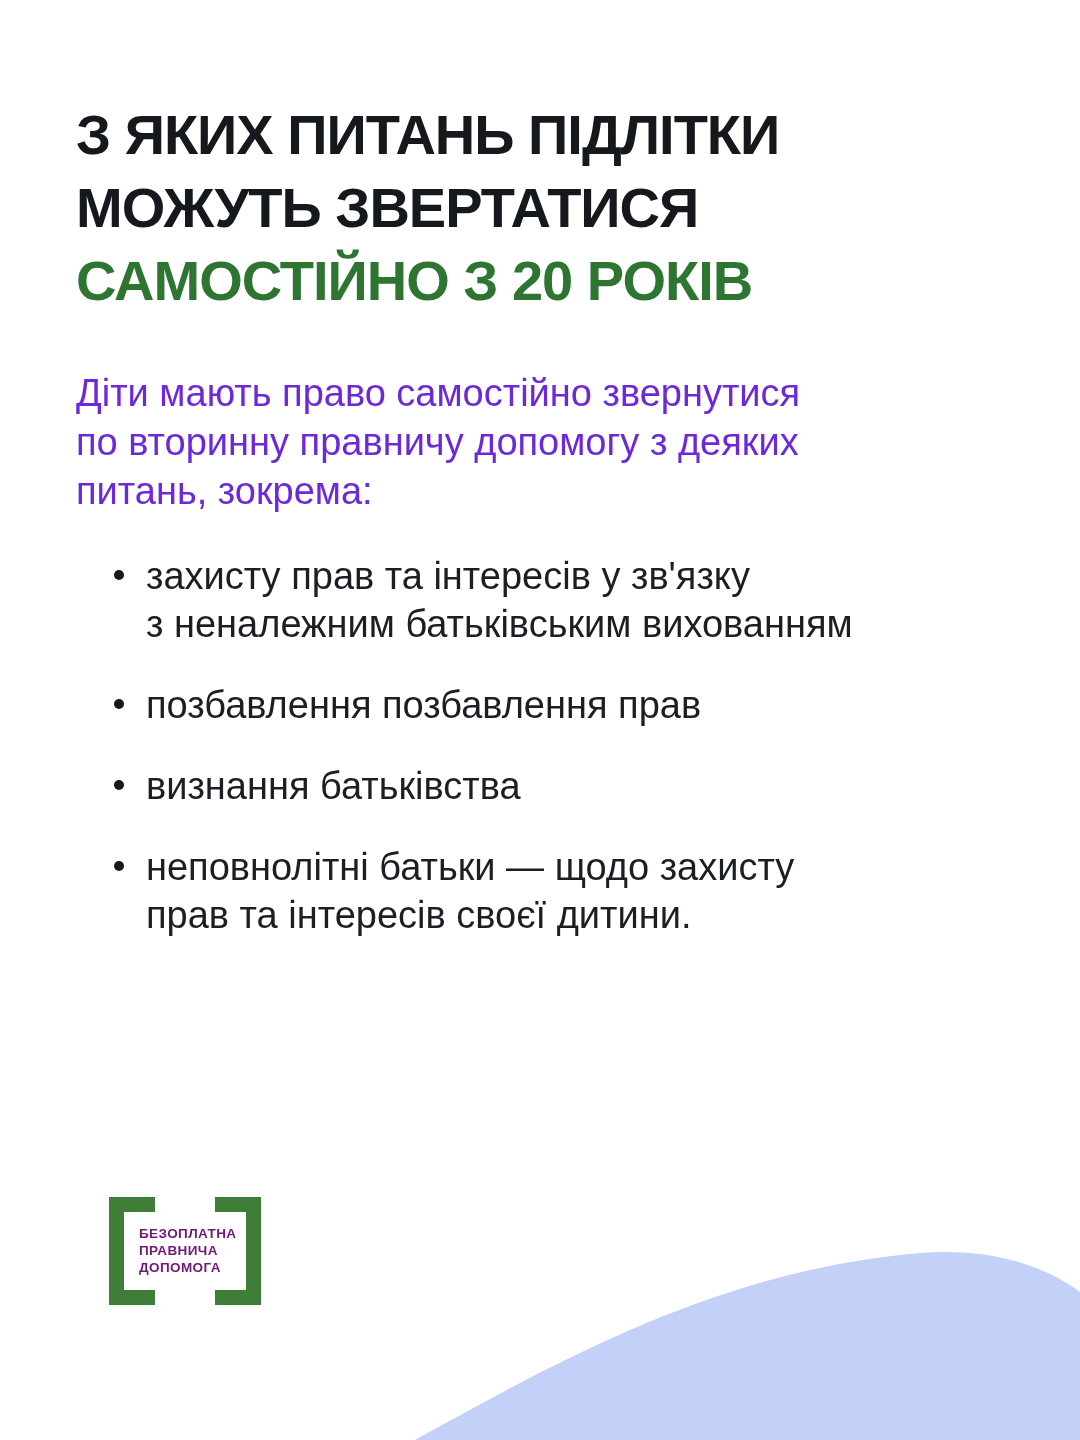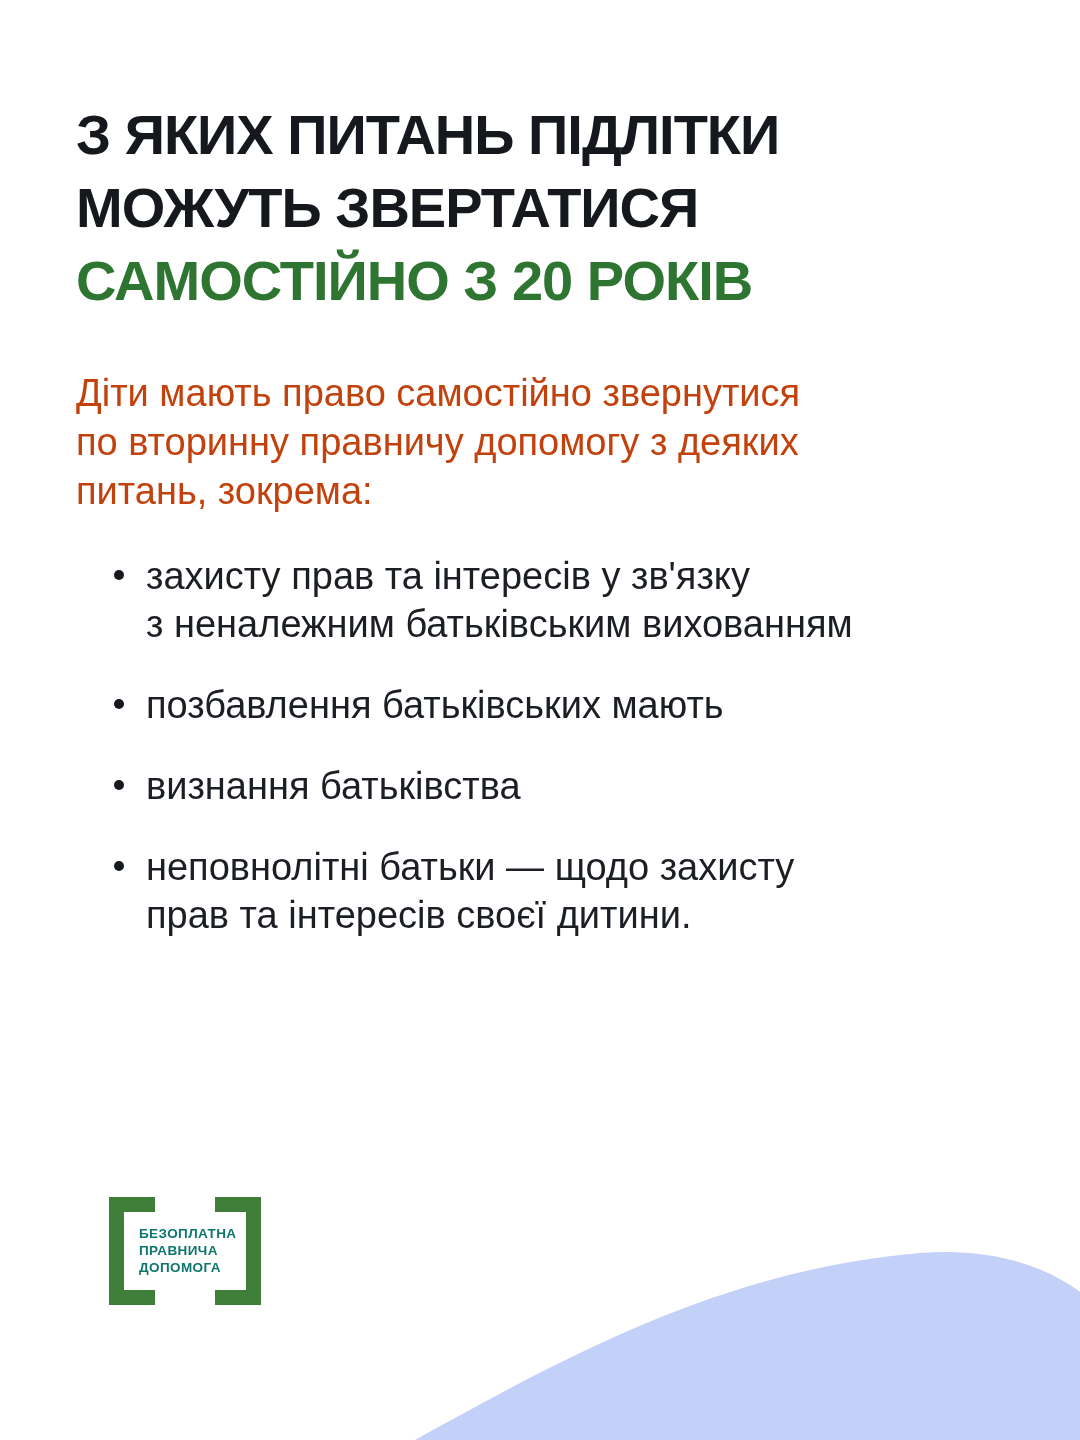--- a/index.html
+++ b/index.html
@@ -26,21 +26,21 @@
     line-height: 73px;
     letter-spacing: -1px;
     color: #15181c;
   }
   .title-line { white-space: nowrap; }
   .title-line.green { color: #2d7531; }
   .intro {
     margin-top: 52px;
     font-size: 38px;
     line-height: 49px;
-    color: #c2410c;
+    color: #6d28d9;
     white-space: pre-line;
   }
   ul.points {
     list-style: none;
     margin: 36px 0 0 0;
     padding: 0 0 0 38px;
   }
   ul.points li {
     position: relative;
     padding-left: 32px;
@@ -78,21 +78,21 @@
   .bracket.left  { left: 0;  border-right: none; }
   .bracket.right { right: 0; border-left: none; }
   .logo-text {
     position: absolute;
     left: 30px;
     top: 28px;
     font-size: 13.5px;
     font-weight: 700;
     line-height: 17px;
     letter-spacing: 0.4px;
-    color: #0f766e;
+    color: #701a75;
     white-space: nowrap;
   }
   .blob-svg {
     position: absolute;
     left: 0;
     bottom: 0;
     width: 1080px;
     height: 200px;
     display: block;
     z-index: 1;
@@ -113,21 +113,21 @@
 питань, зокрема:</div>
 
   <ul class="points">
     <li>
       <span class="dot"></span>
       <span class="li-text">захисту прав та інтересів у зв'язку
 з неналежним батьківським вихованням</span>
     </li>
     <li>
       <span class="dot"></span>
-      <span class="li-text">позбавлення батьківських мають</span>
+      <span class="li-text">позбавлення позбавлення прав</span>
     </li>
     <li>
       <span class="dot"></span>
       <span class="li-text">визнання батьківства</span>
     </li>
     <li>
       <span class="dot"></span>
       <span class="li-text">неповнолітні батьки — щодо захисту
 прав та інтересів своєї дитини.</span>
     </li>

